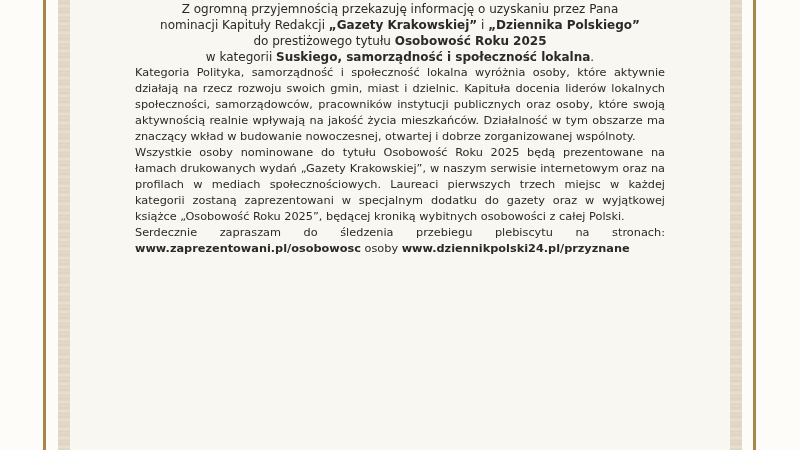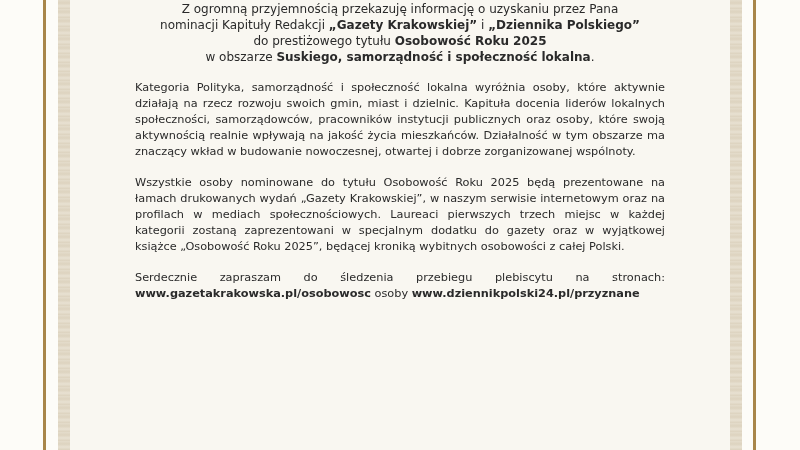--- a/index.html
+++ b/index.html
@@ -14,32 +14,32 @@
   .deckle { position:absolute; top:0; bottom:0; width:12px;
     background:repeating-linear-gradient(180deg,#e4dccb 0px,#ddd3bf 3px,#e8e1d2 6px,#dcd2be 9px); }
   .deckle-left { left:58px; }
   .deckle-right { left:730px; }
   .paper { position:absolute; top:0; bottom:0; left:70px; width:660px;
     background:#f9f7f1; }
   .content { position:absolute; left:135px; width:530px; top:0;
     color:#2a2a2a; font-size:11.3px; line-height:16px; }
   .intro { text-align:center; font-size:12px; line-height:16px; margin:1px 0 0 0; padding:0 20px; }
   p { margin:0; text-align:justify; }
-  .para { margin-top:15px; }
+  .para { }
   b { font-weight:bold; }
 </style>
 </head>
 <body>
 
 <div class="gold-line gold-left"></div>
 <div class="deckle deckle-left"></div>
 <div class="paper"></div>
 <div class="deckle deckle-right"></div>
 <div class="gold-line gold-right"></div>
 
 <div class="content">
-  <p class="intro" style="text-align:center"><span>Z ogromną przyjemnością przekazuję informację o uzyskaniu przez Pana nominacji Kapituły Redakcji </span><b>„Gazety Krakowskiej”</b><span> i </span><b>„Dziennika Polskiego”</b><span> do prestiżowego tytułu </span><b>Osobowość Roku 2025</b><br><span> w obszarze </span><b>Suskiego, samorządność i społeczność lokalna</b><span>.</span></p>
+  <p class="intro" style="text-align:center"><span>Z ogromną przyjemnością przekazuję informację o uzyskaniu przez Pana nominacji Kapituły Redakcji </span><b>„Gazety Krakowskiej”</b><span> i </span><b>„Dziennika Polskiego”</b><span> do prestiżowego tytułu </span><b>Osobowość Roku 2025</b><br><span> w kategorii </span><b>Suskiego, samorządność i społeczność lokalna</b><span>.</span></p>
 
   <p class="para">Kategoria Polityka, samorządność i społeczność lokalna wyróżnia osoby, które aktywnie działają na rzecz rozwoju swoich gmin, miast i dzielnic. Kapituła docenia liderów lokalnych społeczności, samorządowców, pracowników instytucji publicznych oraz osoby, które swoją aktywnością realnie wpływają na jakość życia mieszkańców. Działalność w tym obszarze ma znaczący wkład w budowanie nowoczesnej, otwartej i dobrze zorganizowanej wspólnoty.</p>
   <p class="para">Wszystkie osoby nominowane do tytułu Osobowość Roku 2025 będą prezentowane na łamach drukowanych wydań „Gazety Krakowskiej”, w naszym serwisie internetowym oraz na profilach w mediach społecznościowych. Laureaci pierwszych trzech miejsc w każdej kategorii zostaną zaprezentowani w specjalnym dodatku do gazety oraz w wyjątkowej książce „Osobowość Roku 2025”, będącej kroniką wybitnych osobowości z całej Polski.</p>
 
-  <p class="para"><span>Serdecznie zapraszam do śledzenia przebiegu plebiscytu na stronach: </span><b>www.gazetakrakowska.pl/osobowosc</b><span> osoby </span><b>www.dziennikpolski24.pl/przyznane</b></p>
+  <p class="para"><span>Serdecznie zapraszam do śledzenia przebiegu plebiscytu na stronach: </span><b>www.zaprezentowani.pl/osobowosc</b><span> osoby </span><b>www.dziennikpolski24.pl/przyznane</b></p>
 </div>
 
 </body></html>

